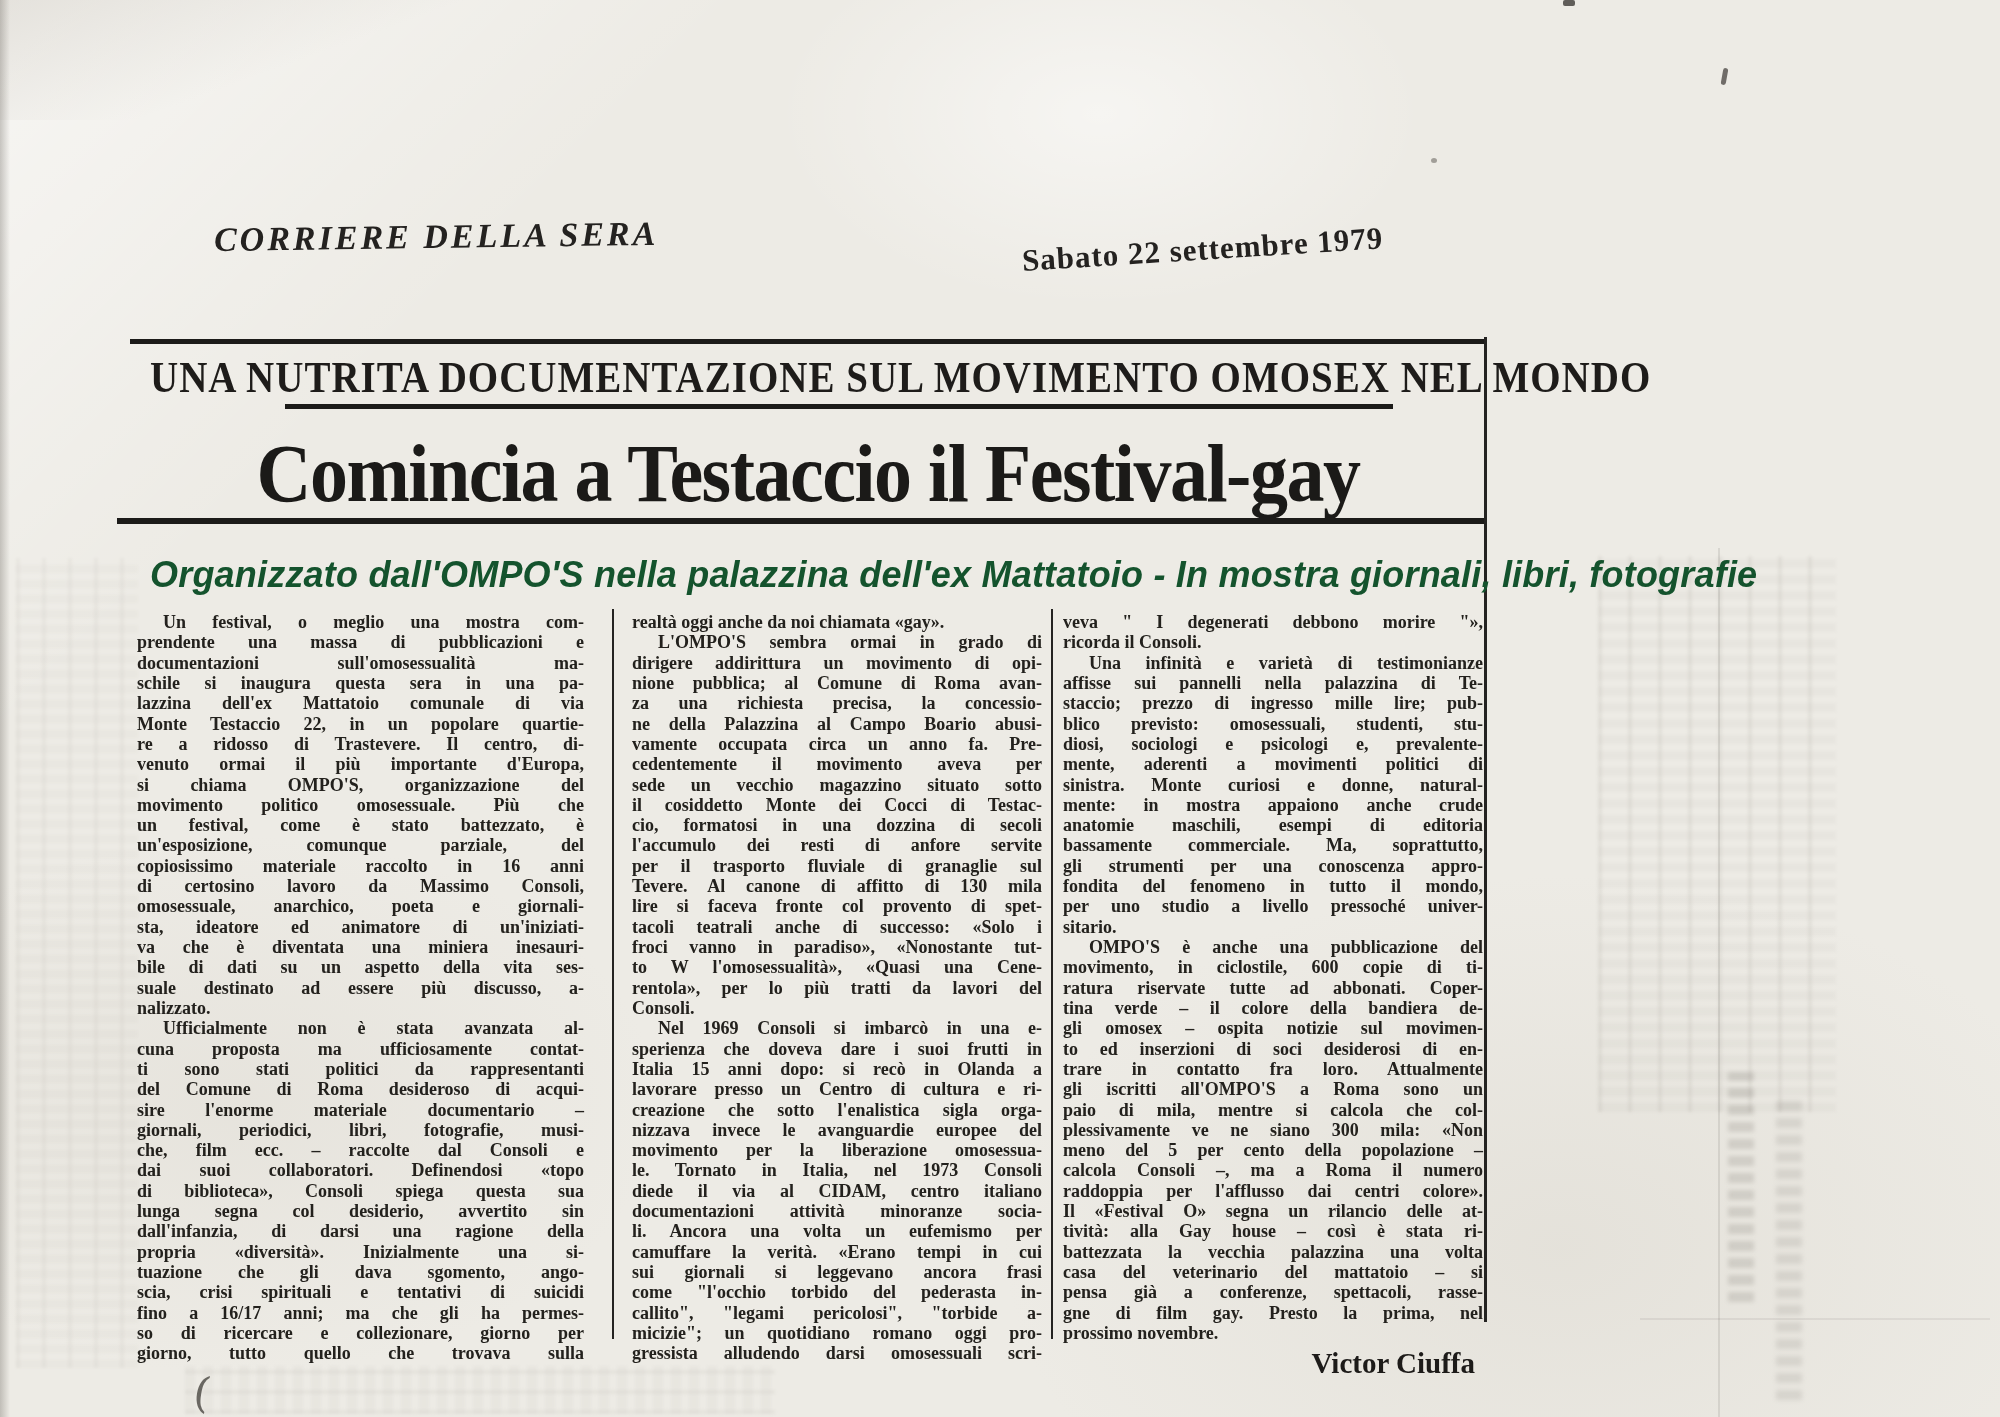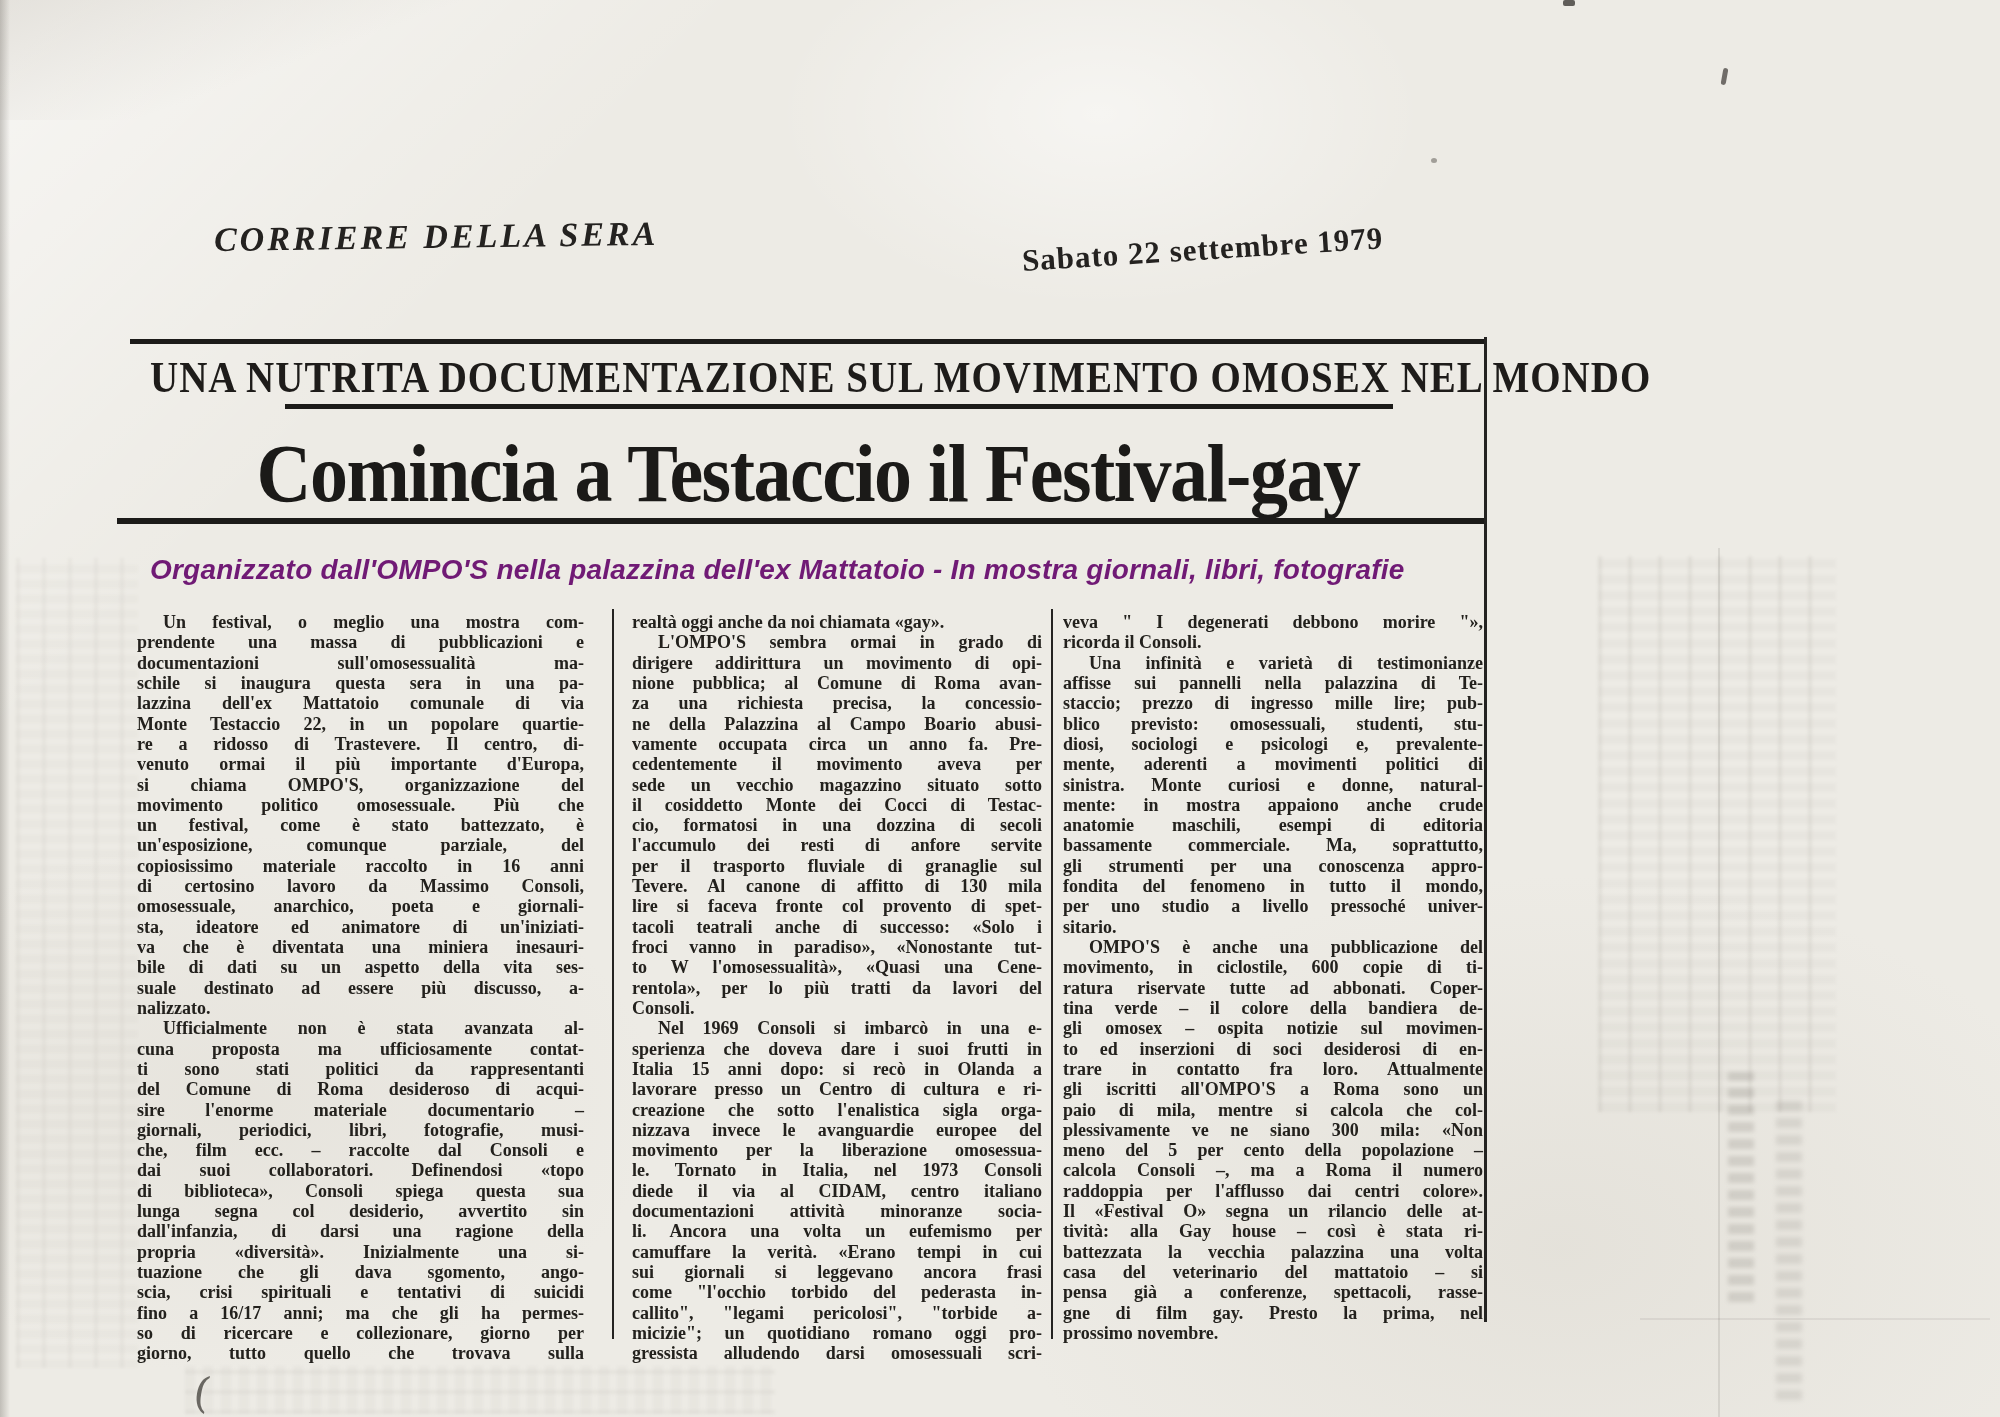--- a/index.html
+++ b/index.html
@@ -40,24 +40,24 @@
     left:150px;top:352px;width:1330px;text-align:center;
     font-size:39px;font-weight:700;letter-spacing:1px;white-space:nowrap;
     transform:scaleY(1.12);transform-origin:center top;color:#1e1c1a;
   }
   .headline{
     left:130px;top:426px;width:1356px;text-align:center;white-space:nowrap;
     font-size:76px;font-weight:700;letter-spacing:-1.5px;
     transform:scaleY(1.08);transform-origin:center top;color:#1b1a18;
   }
   .subhead{
-    left:150px;top:554px;width:1330px;text-align:left;white-space:nowrap;
+    left:150px;top:554px;width:1330px;text-align:right;white-space:nowrap;
     font-family:"Liberation Sans", sans-serif;
-    font-size:28px;font-weight:700;font-style:italic;letter-spacing:.2px;
-    color:#701a75;
+    font-size:36px;font-weight:700;font-style:italic;letter-spacing:.2px;
+    color:#14532d;
   }
   
   .col{position:absolute;top:612px;}
   .col1{left:137px;width:447px;}
   .col2{left:632px;width:410px;}
   .col3{left:1063px;width:420px;}
   .bl{
     height:20.32px;line-height:20.32px;font-size:18px;font-weight:700;
     text-align:justify;text-align-last:justify;white-space:normal;
     color:#23211d;
@@ -255,13 +255,14 @@
       <div class="bl">calcola Consoli –, ma a Roma il numero</div>
       <div class="bl">raddoppia per l'afflusso dai centri colore».</div>
       <div class="bl">Il «Festival O» segna un rilancio delle at-</div>
       <div class="bl">tività: alla Gay house – così è stata ri-</div>
       <div class="bl">battezzata la vecchia palazzina una volta</div>
       <div class="bl">casa del veterinario del mattatoio – si</div>
       <div class="bl">pensa già a conferenze, spettacoli, rasse-</div>
       <div class="bl">gne di film gay. Presto la prima, nel</div>
       <div class="bl last">prossimo novembre.</div>
     </div>
+  <div class="byline">Victor Ciuffa</div>
 </div>
 
 </body></html>

